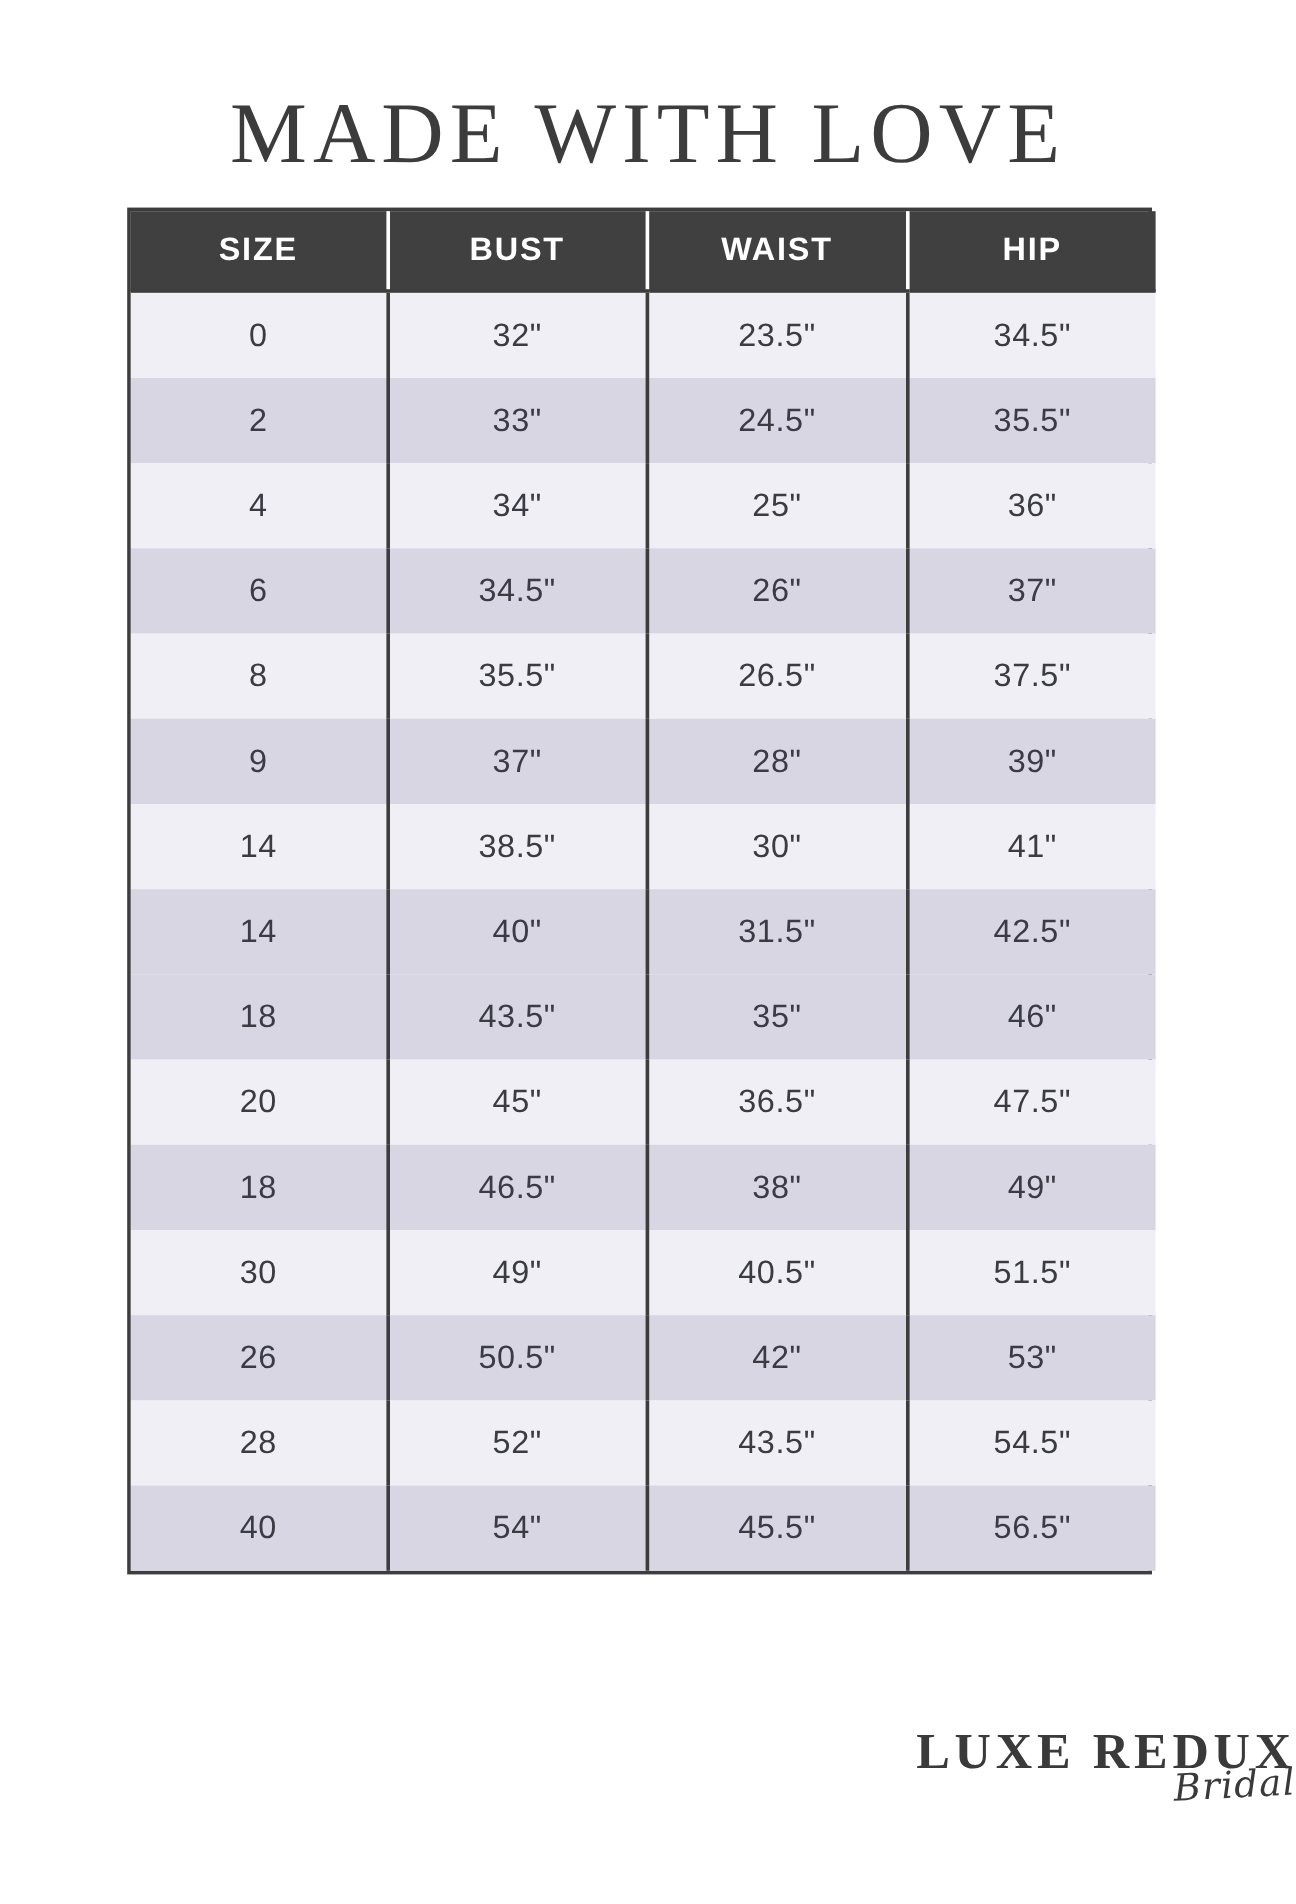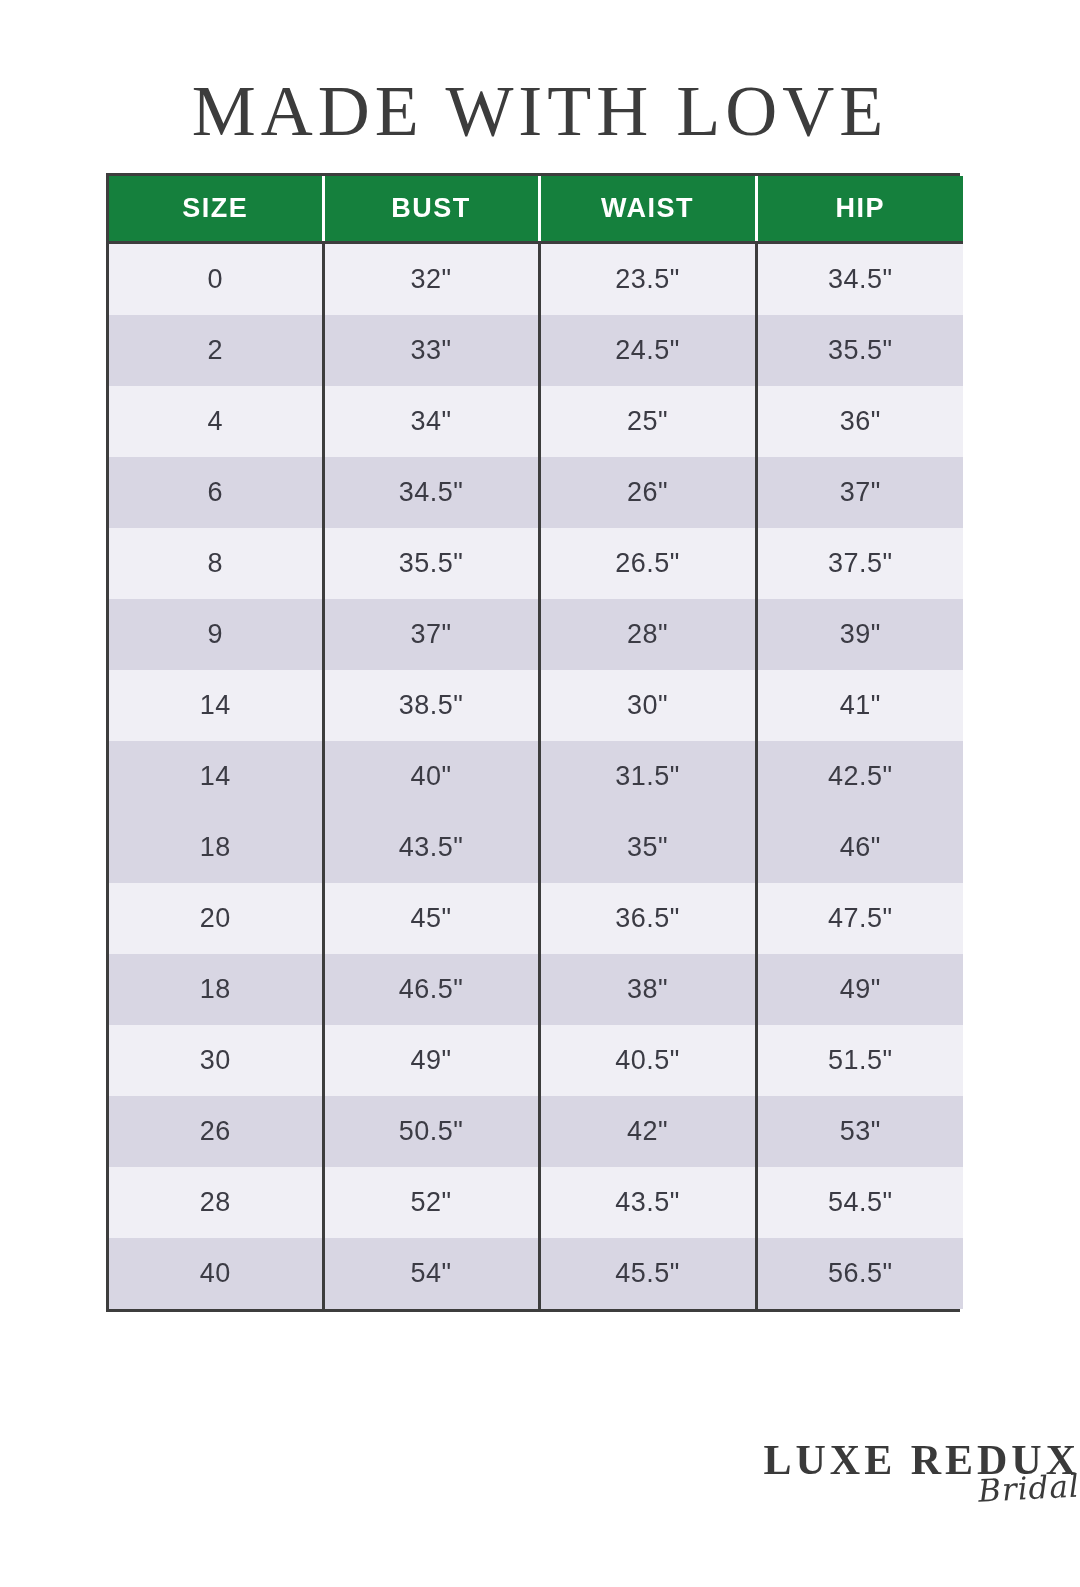--- a/index.html
+++ b/index.html
@@ -46,21 +46,21 @@
     border-collapse: collapse;
     width: 100%;
     table-layout: fixed;
   }
   table.size-table col.c-size  { width: 214px; }
   table.size-table col.c-bust  { width: 216px; }
   table.size-table col.c-waist { width: 217px; }
   table.size-table col.c-hip   { width: 207px; }
 
   thead th {
-    background: #15803d;
+    background: #404040;
     color: #ffffff;
     font-family: "Liberation Sans", sans-serif;
     font-weight: bold;
     font-size: 27px;
     letter-spacing: 1.5px;
     height: 65px;
     padding: 0;
     text-align: center;
     vertical-align: middle;
     border-right: 3px solid #ffffff;

